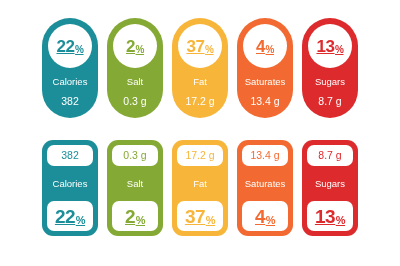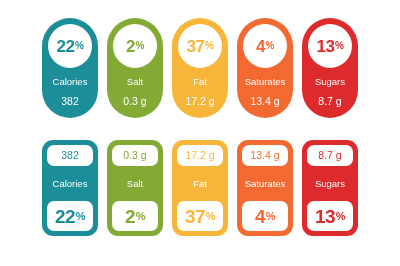--- a/index.html
+++ b/index.html
@@ -59,21 +59,22 @@
     justify-content: center;
     line-height: 1;
   }
   .pct {
     font-weight: bold;
     font-size: 17px;
     letter-spacing: -0.4px;
     line-height: 1;
     white-space: nowrap;
     display: inline-flex;
-    align-items: center;
+    align-items: flex-end;
+    text-decoration: underline;
   }
   .pct .sym {
     font-size: 10px;
     font-weight: bold;
     margin-left: 0.5px;
   }
   .pill .nutrient {
     margin-top: 9px;
     font-size: 9.5px;
     color: #ffffff;

